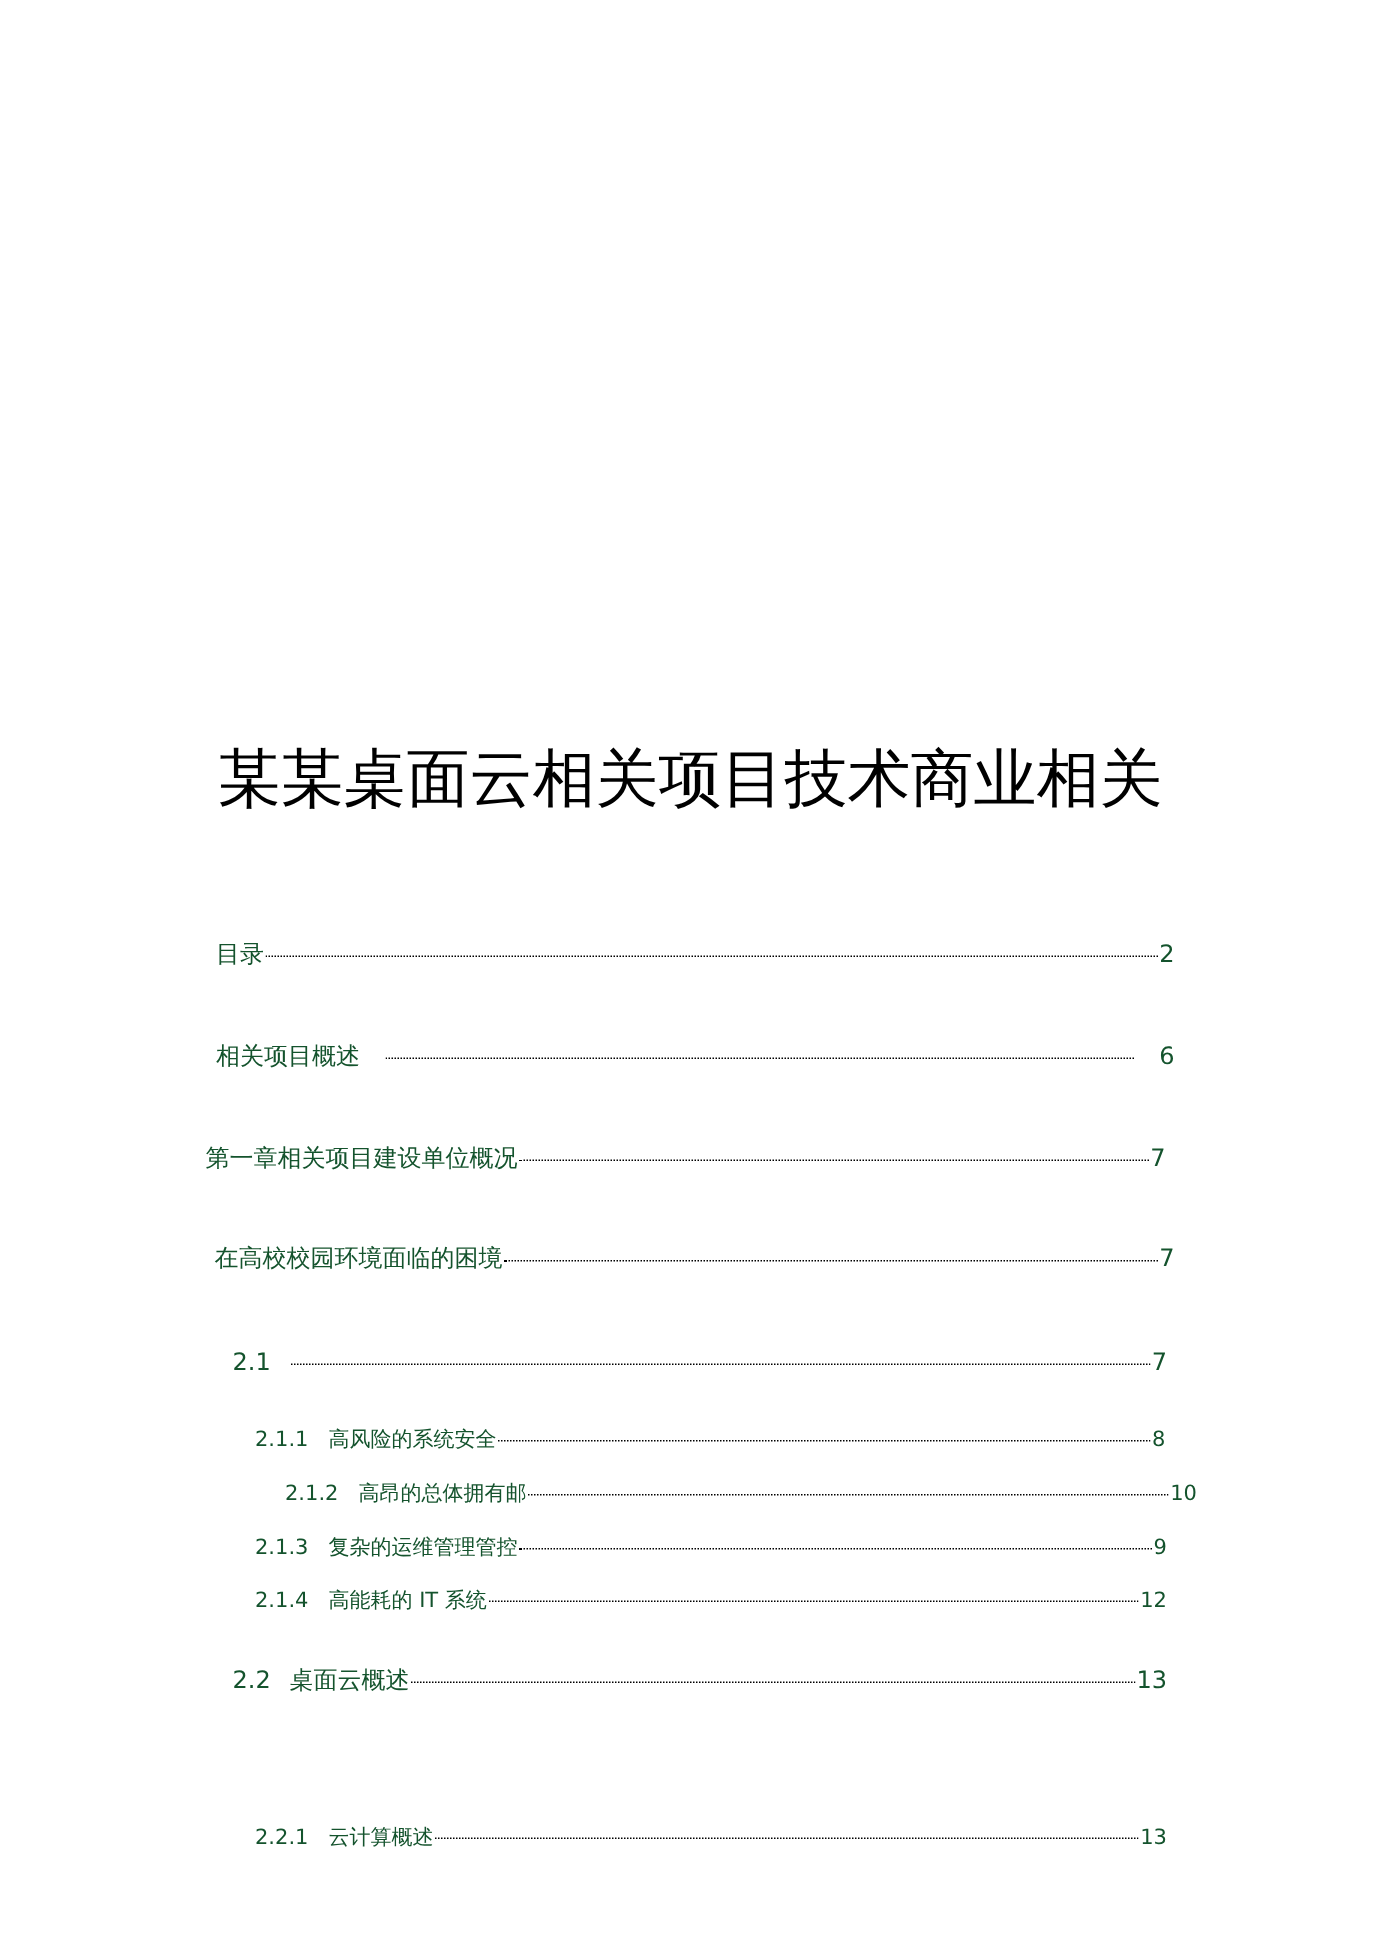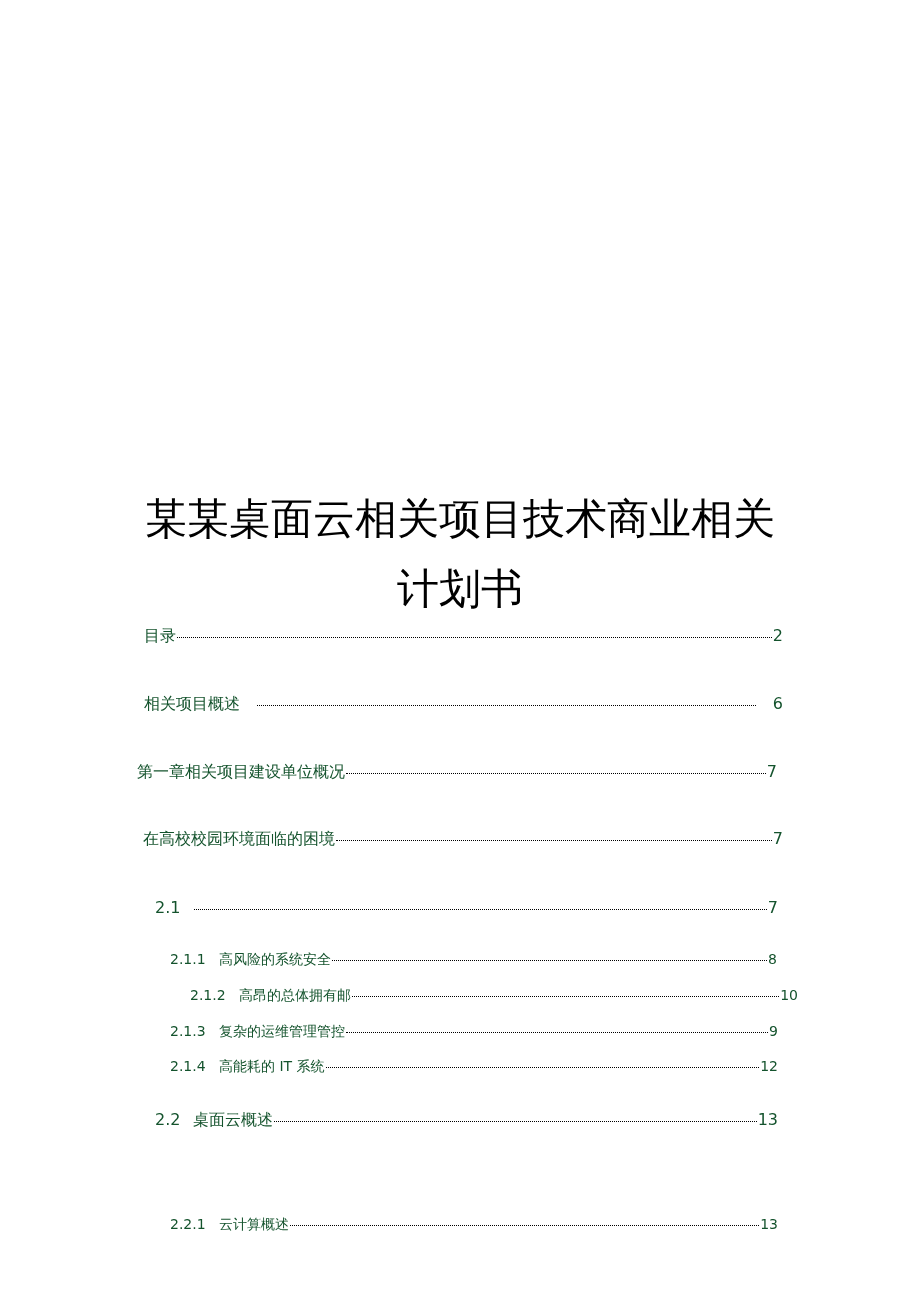--- a/index.html
+++ b/index.html
@@ -76,21 +76,20 @@
     
     .lvl2 { font-size: 14px; line-height: 18px; }
     .lvl2 .num { width: 49px; }
   </style>
 </head>
 <body>
 
 <div class="page">
 
   <h1 class="doc-title line1">某某桌面云相关项目技术商业相关</h1>
-  <h1 class="doc-title line2">计划书</h1>
 
   <nav>
 
     <div class="toc-entry lvl0" style="left:144px; width:639px; top:625px;">
       <span class="label">目录</span>
       <span class="leader"></span>
       <span class="page-num">2</span>
     </div>
 
     <div class="toc-entry lvl0" style="left:144px; width:639px; top:693px;gap:16px;">

